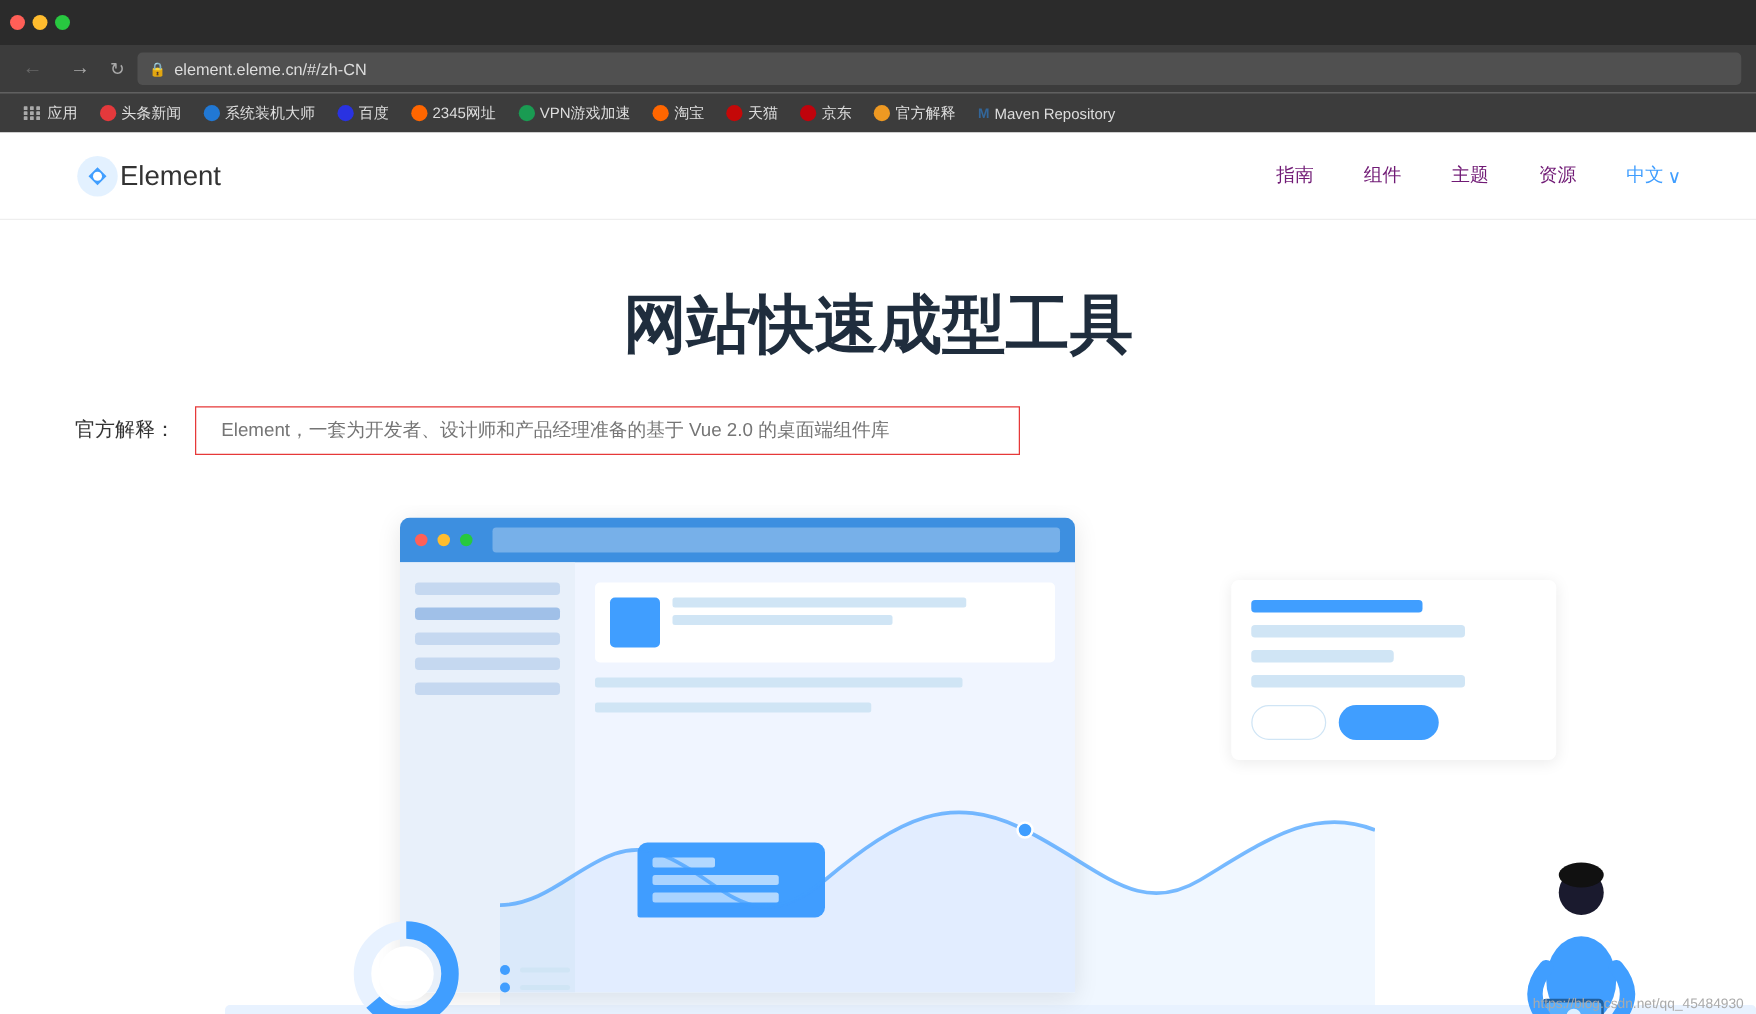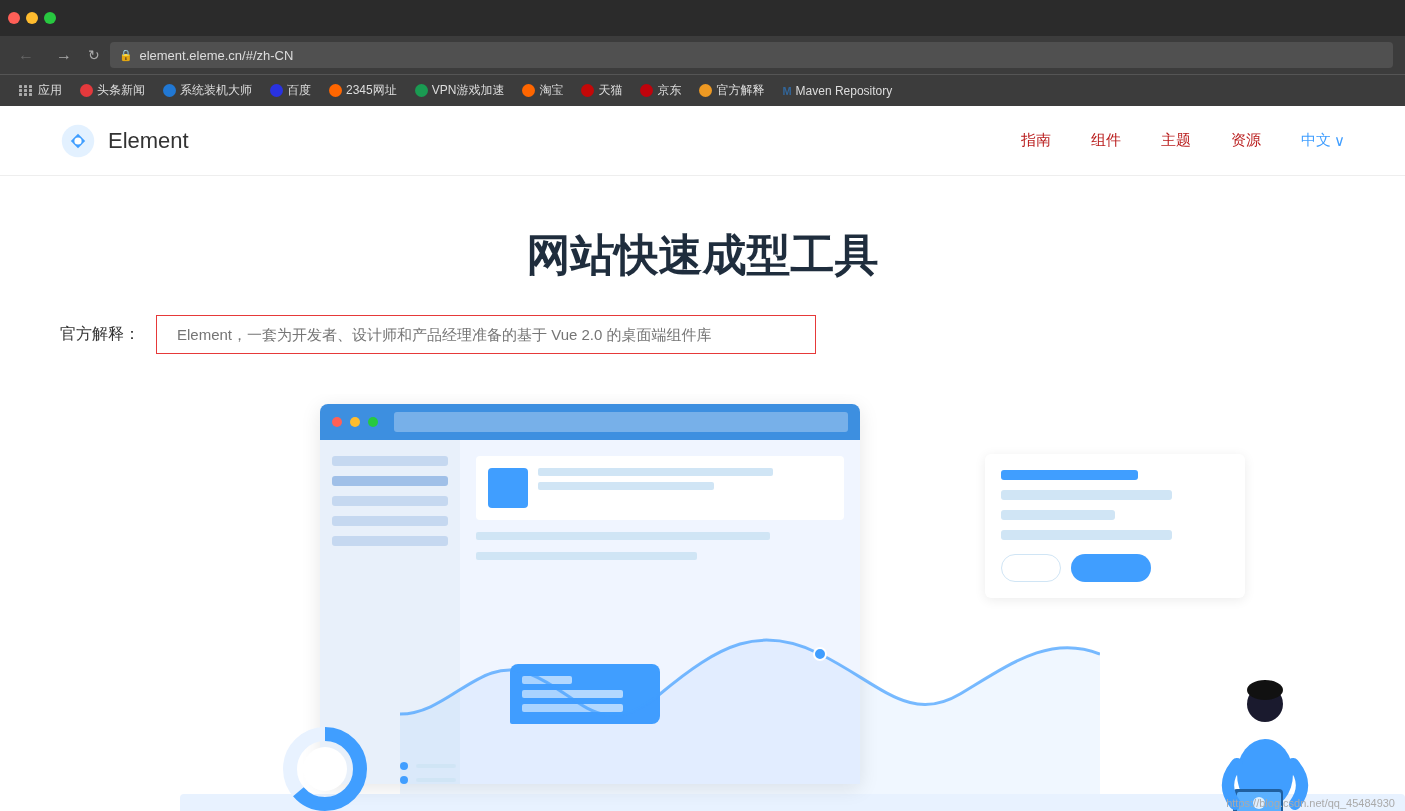--- a/index.html
+++ b/index.html
@@ -101,58 +101,58 @@
       display: flex;
       align-items: center;
       justify-content: space-between;
       padding: 0 60px;
       height: 70px;
       border-bottom: 1px solid #eee;
     }
     .logo {
       display: flex;
       align-items: center;
-      gap: 12px;
+      gap: 0;
     }
     .logo-icon {
       width: 36px; height: 36px;
     }
     .logo-text {
       font-size: 22px;
       font-weight: 500;
       color: #333;
     }
     .site-nav {
       display: flex;
       align-items: center;
       gap: 40px;
     }
     .site-nav-item {
-      color: #b91c1c;
+      color: #701a75;
       font-size: 15px;
       cursor: pointer;
       text-decoration: none;
       text-align: right;
     }
     .lang-selector {
       color: #409eff;
       font-size: 15px;
       cursor: pointer;
       display: flex;
       align-items: center;
       gap: 3px;
     }
 
     
     .hero {
       text-align: center;
       padding: 50px 60px 0;
     }
     .hero-title {
-      font-size: 44px;
+      font-size: 51px;
       font-weight: 600;
       color: #1f2d3d;
       margin-bottom: 30px;
     }
     .hero-description {
       display: flex;
       align-items: center;
       gap: 16px;
       margin-bottom: 40px;
     }

